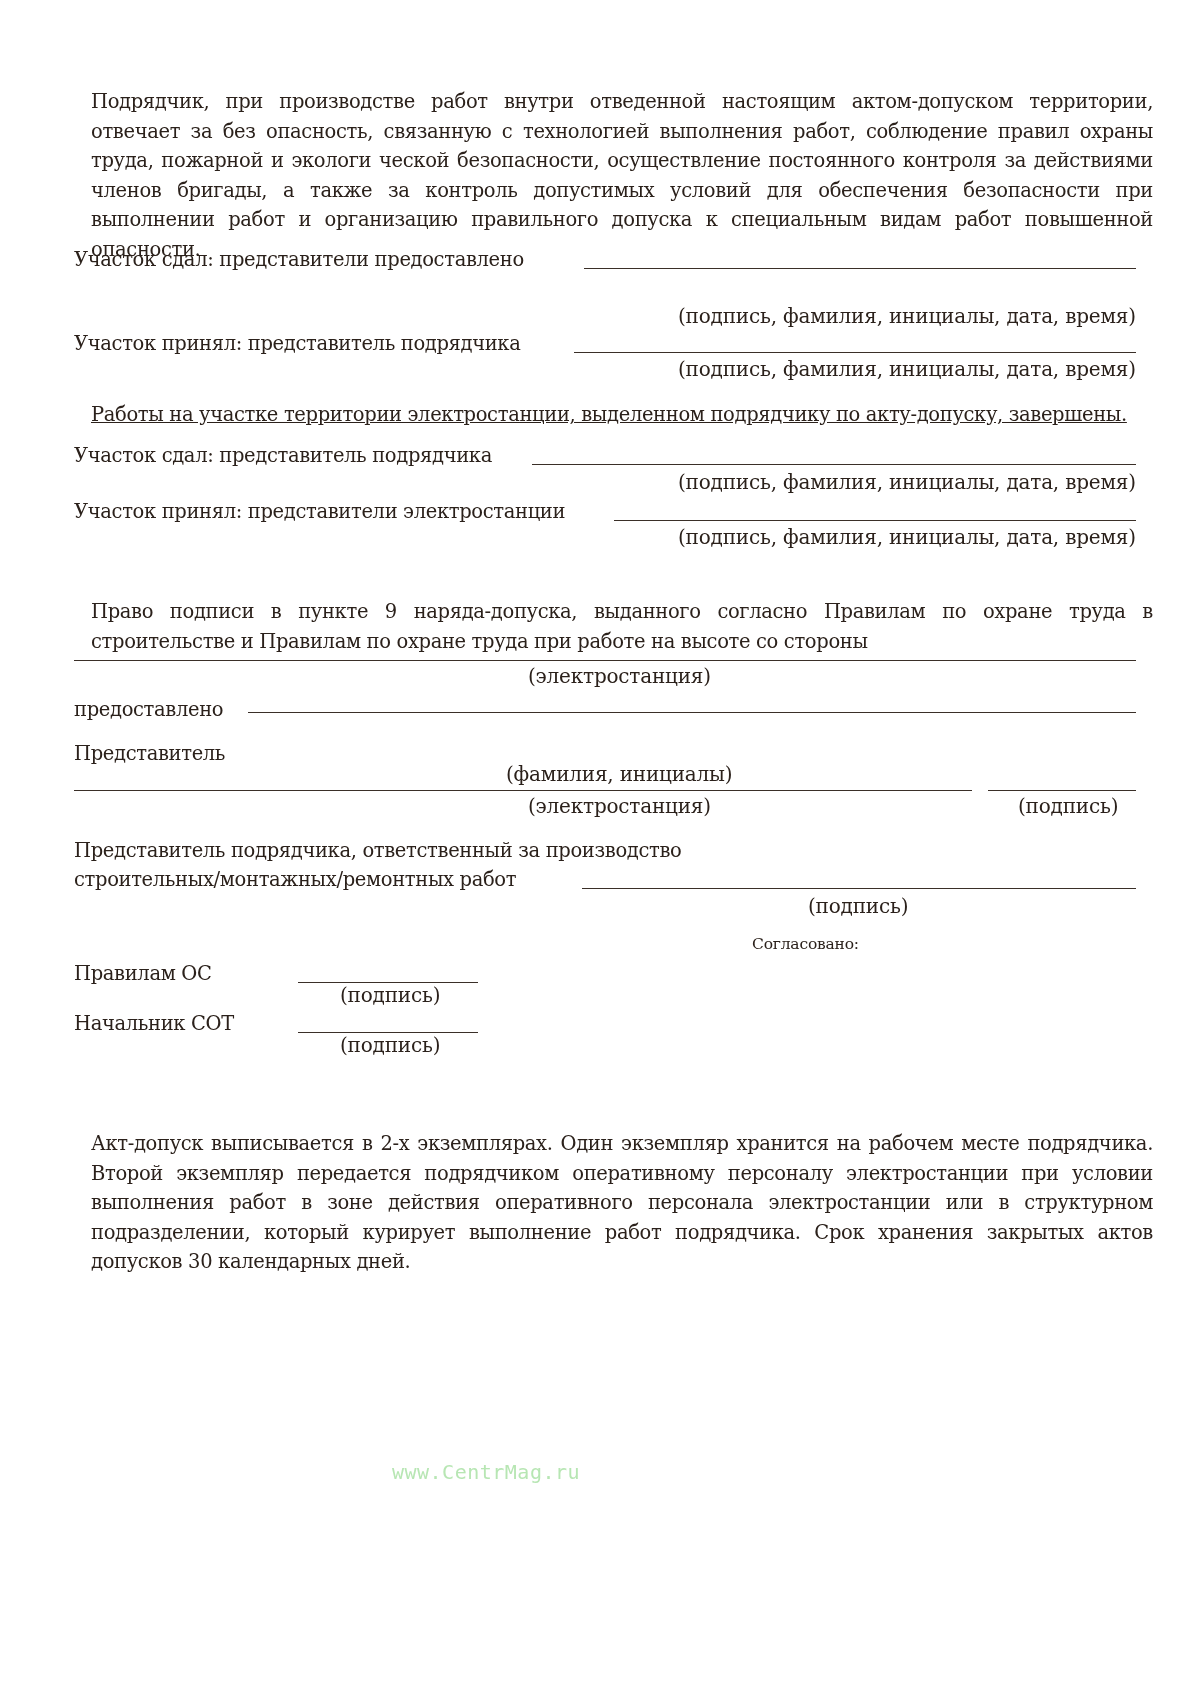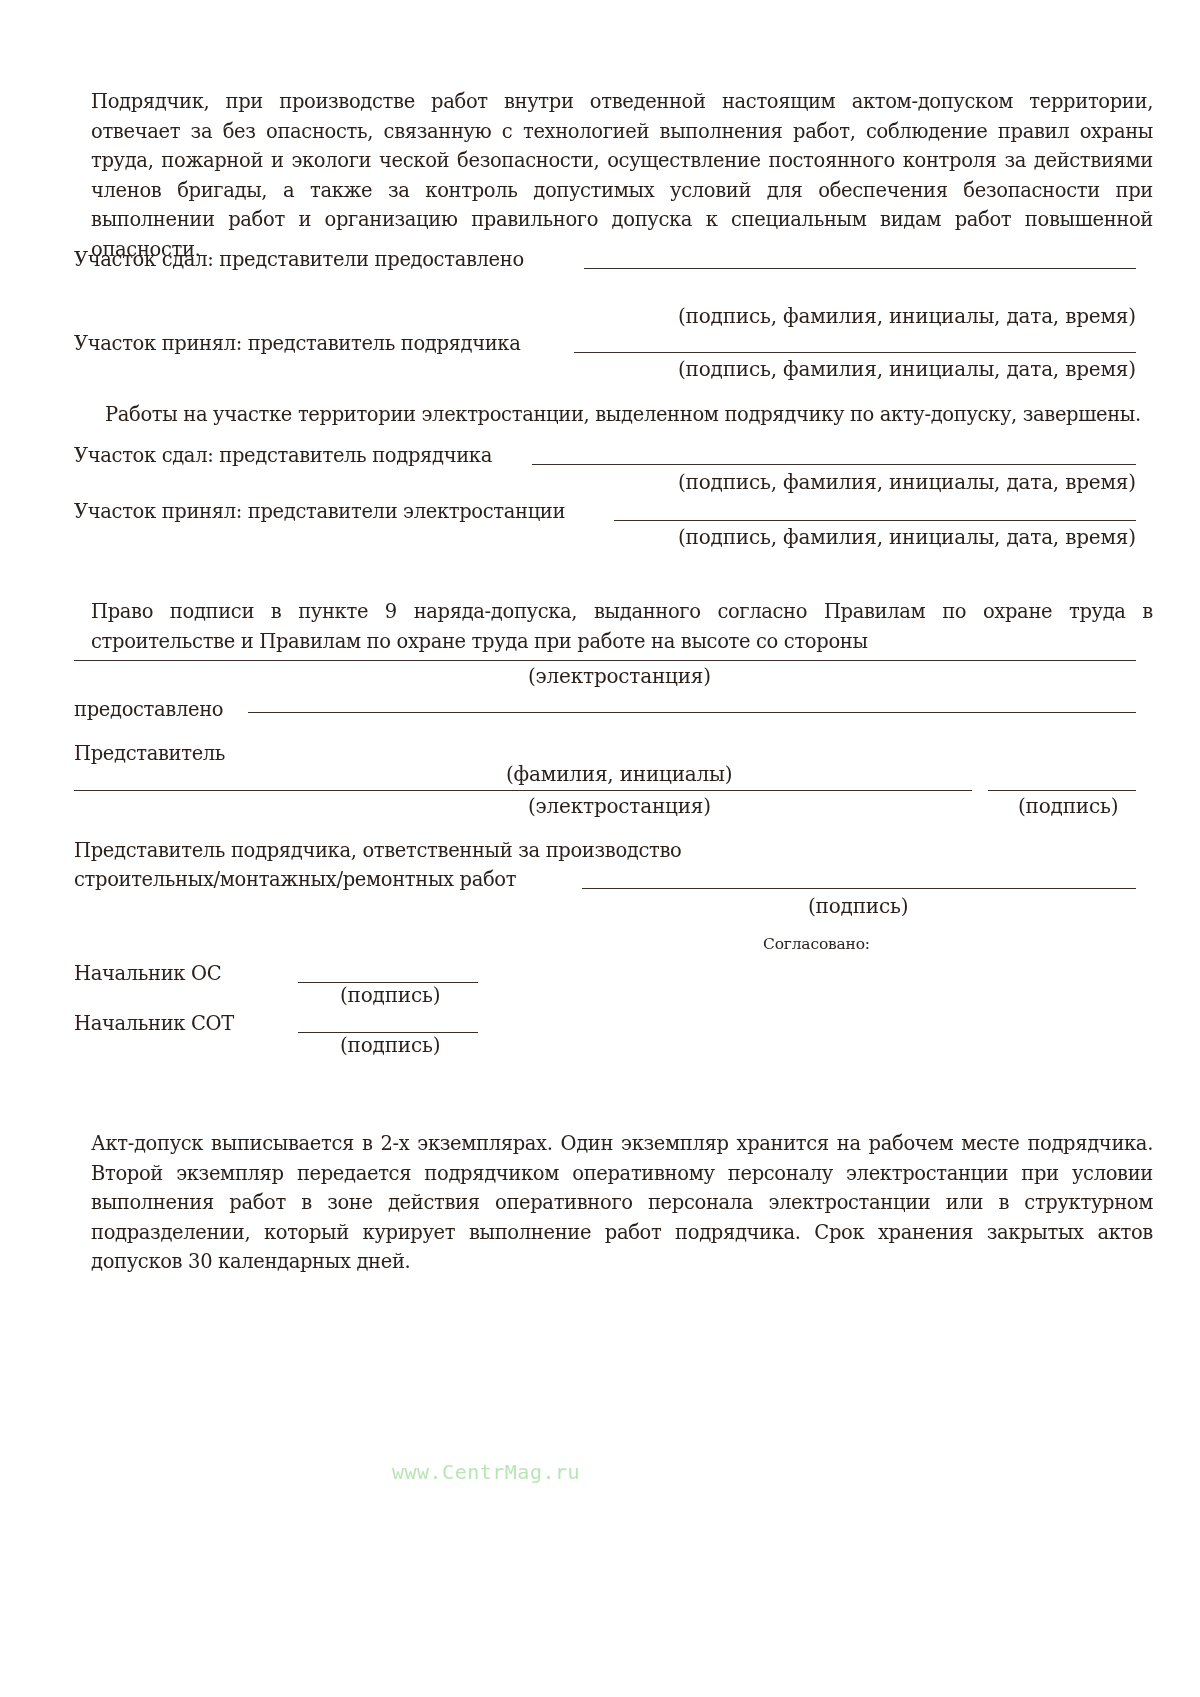--- a/index.html
+++ b/index.html
@@ -28,21 +28,21 @@
 <p class="para abs" style="left:74px; top:70px; width:1062px;">Подрядчик, при производстве работ внутри отведенной настоящим актом-допуском территории, отвечает за без опасность, связанную с технологией выполнения работ, соблюдение правил охраны труда, пожарной и экологи ческой безопасности, осуществление постоянного контроля за действиями членов бригады, а также за контроль допустимых условий для обеспечения безопасности при выполнении работ и организацию правильного допуска к специальным видам работ повышенной опасности.</p>
 
 <div class="abs line-label" style="left:74px; top:246px;">Участок сдал: представители предоставлено</div>
 <div class="rule" style="left:584px; top:268px; width:552px;"></div>
 <div class="cap" style="left:678px; top:306px;">(подпись, фамилия, инициалы, дата, время)</div>
 
 <div class="abs line-label" style="left:74px; top:330px;">Участок принял: представитель подрядчика</div>
 <div class="rule" style="left:574px; top:352px; width:562px;"></div>
 <div class="cap" style="left:678px; top:359px;">(подпись, фамилия, инициалы, дата, время)</div>
 
-<p class="para abs" style="left:88px; top:383px; width:1062px;">Работы на участке территории электростанции, выделенном подрядчику по акту-допуску, завершены.</p>
+<p class="para abs" style="left:74px; top:383px; width:1062px;text-decoration:underline;">Работы на участке территории электростанции, выделенном подрядчику по акту-допуску, завершены.</p>
 
 <div class="abs line-label" style="left:74px; top:442px;">Участок сдал: представитель подрядчика</div>
 <div class="rule" style="left:532px; top:464px; width:604px;"></div>
 <div class="cap" style="left:678px; top:472px;">(подпись, фамилия, инициалы, дата, время)</div>
 
 <div class="abs line-label" style="left:74px; top:498px;">Участок принял: представители электростанции</div>
 <div class="rule" style="left:614px; top:520px; width:522px;"></div>
 <div class="cap" style="left:678px; top:527px;">(подпись, фамилия, инициалы, дата, время)</div>
 
 <p class="para abs" style="left:74px; top:580px; width:1062px;">Право подписи в пункте 9 наряда-допуска, выданного согласно Правилам по охране труда в строительстве и Правилам по охране труда при работе на высоте со стороны</p>
@@ -57,23 +57,23 @@
 <div class="rule" style="left:74px; top:790px; width:898px;"></div>
 <div class="rule" style="left:988px; top:790px; width:148px;"></div>
 <div class="cap" style="left:528px; top:796px;">(электростанция)</div>
 <div class="cap" style="left:1018px; top:796px;">(подпись)</div>
 
 <div class="abs line-label" style="left:74px; top:837px;">Представитель подрядчика, ответственный за производство</div>
 <div class="abs line-label" style="left:74px; top:866px;">строительных/монтажных/ремонтных работ</div>
 <div class="rule" style="left:582px; top:888px; width:554px;"></div>
 <div class="cap" style="left:808px; top:896px;">(подпись)</div>
 
-<div class="cap" style="left:752px; top:934px; font-size:15.5px;margin-left:11px;">Согласовано:</div>
+<div class="cap" style="left:752px; top:934px; font-size:15.5px;">Согласовано:</div>
 
-<div class="abs line-label" style="left:74px; top:960px;">Начальник ОС</div>
+<div class="abs line-label" style="left:74px; top:960px;">Правилам ОС</div>
 <div class="rule" style="left:298px; top:982px; width:180px;"></div>
 <div class="cap" style="left:340px; top:985px;">(подпись)</div>
 
 <div class="abs line-label" style="left:74px; top:1010px;">Начальник СОТ</div>
 <div class="rule" style="left:298px; top:1032px; width:180px;"></div>
 <div class="cap" style="left:340px; top:1035px;">(подпись)</div>
 
 <p class="para abs" style="left:74px; top:1112px; width:1062px;">Акт-допуск выписывается в 2-х экземплярах. Один экземпляр хранится на рабочем месте подрядчика. Второй экземпляр передается подрядчиком оперативному персоналу электростанции при условии выполнения работ в зоне действия оперативного персонала электростанции или в структурном подразделении, который курирует выполнение работ подрядчика. Срок хранения закрытых актов допусков 30 календарных дней.</p>
 
 <div class="watermark">www.CentrMag.ru</div>

